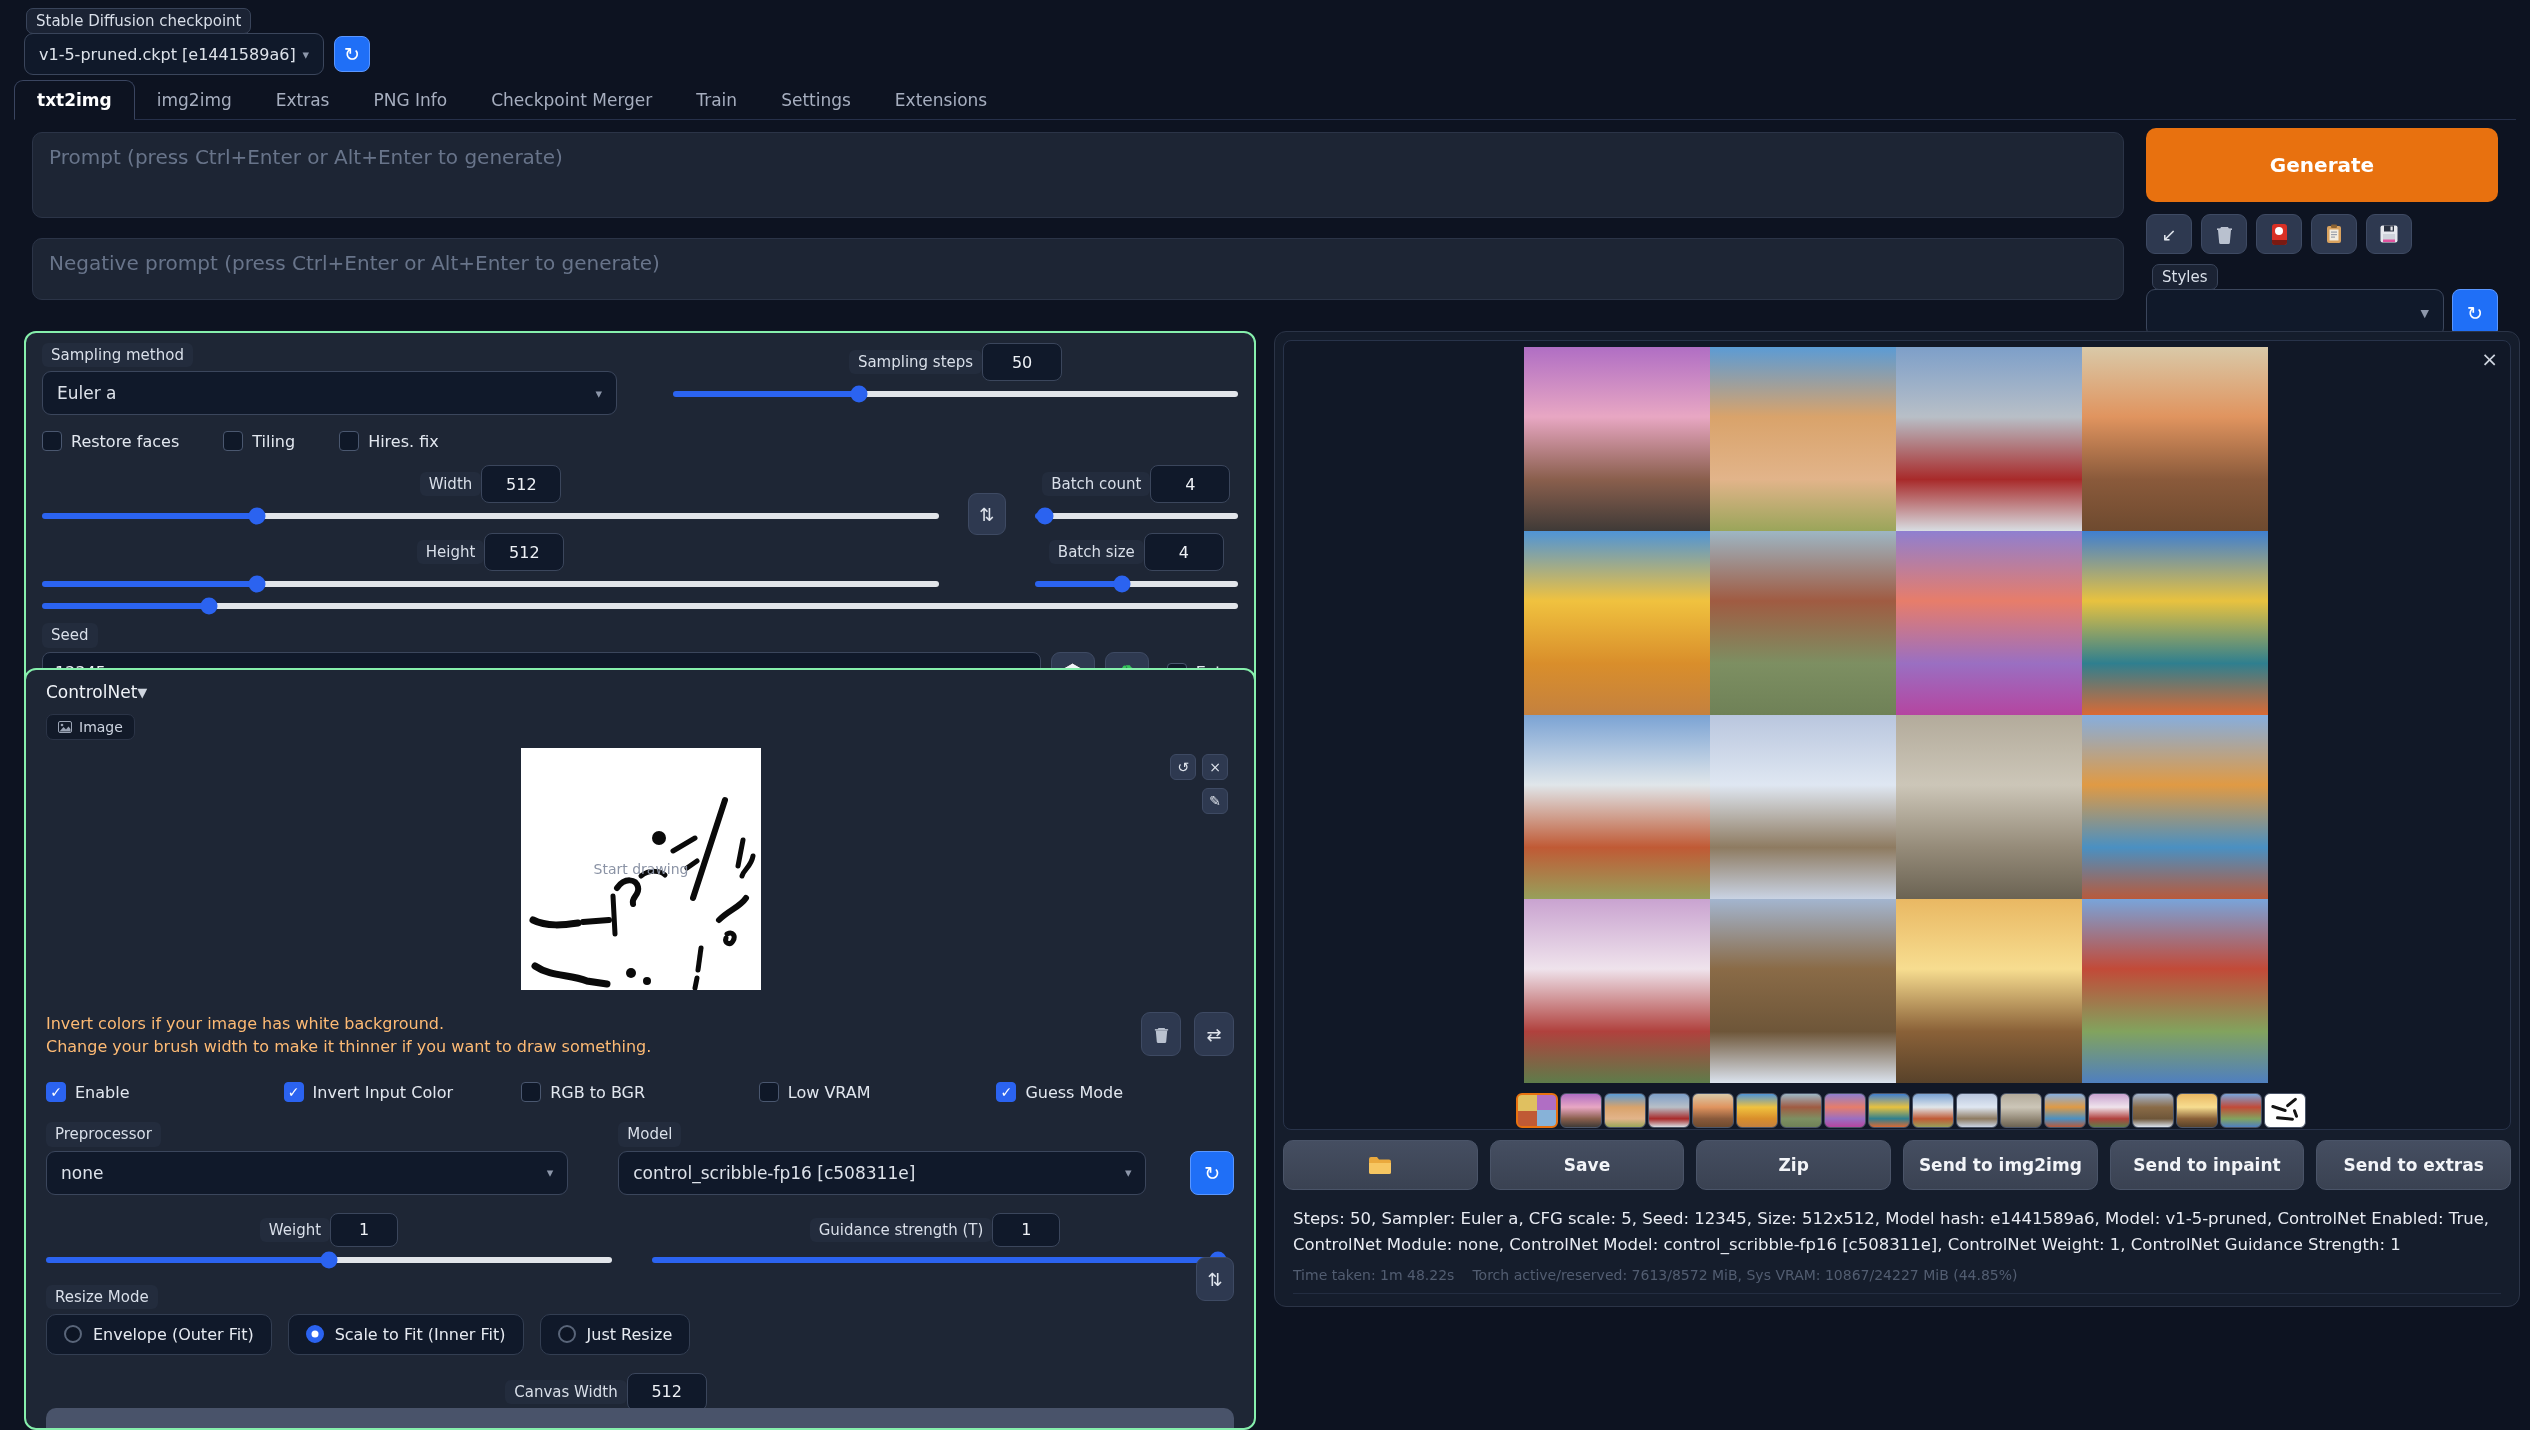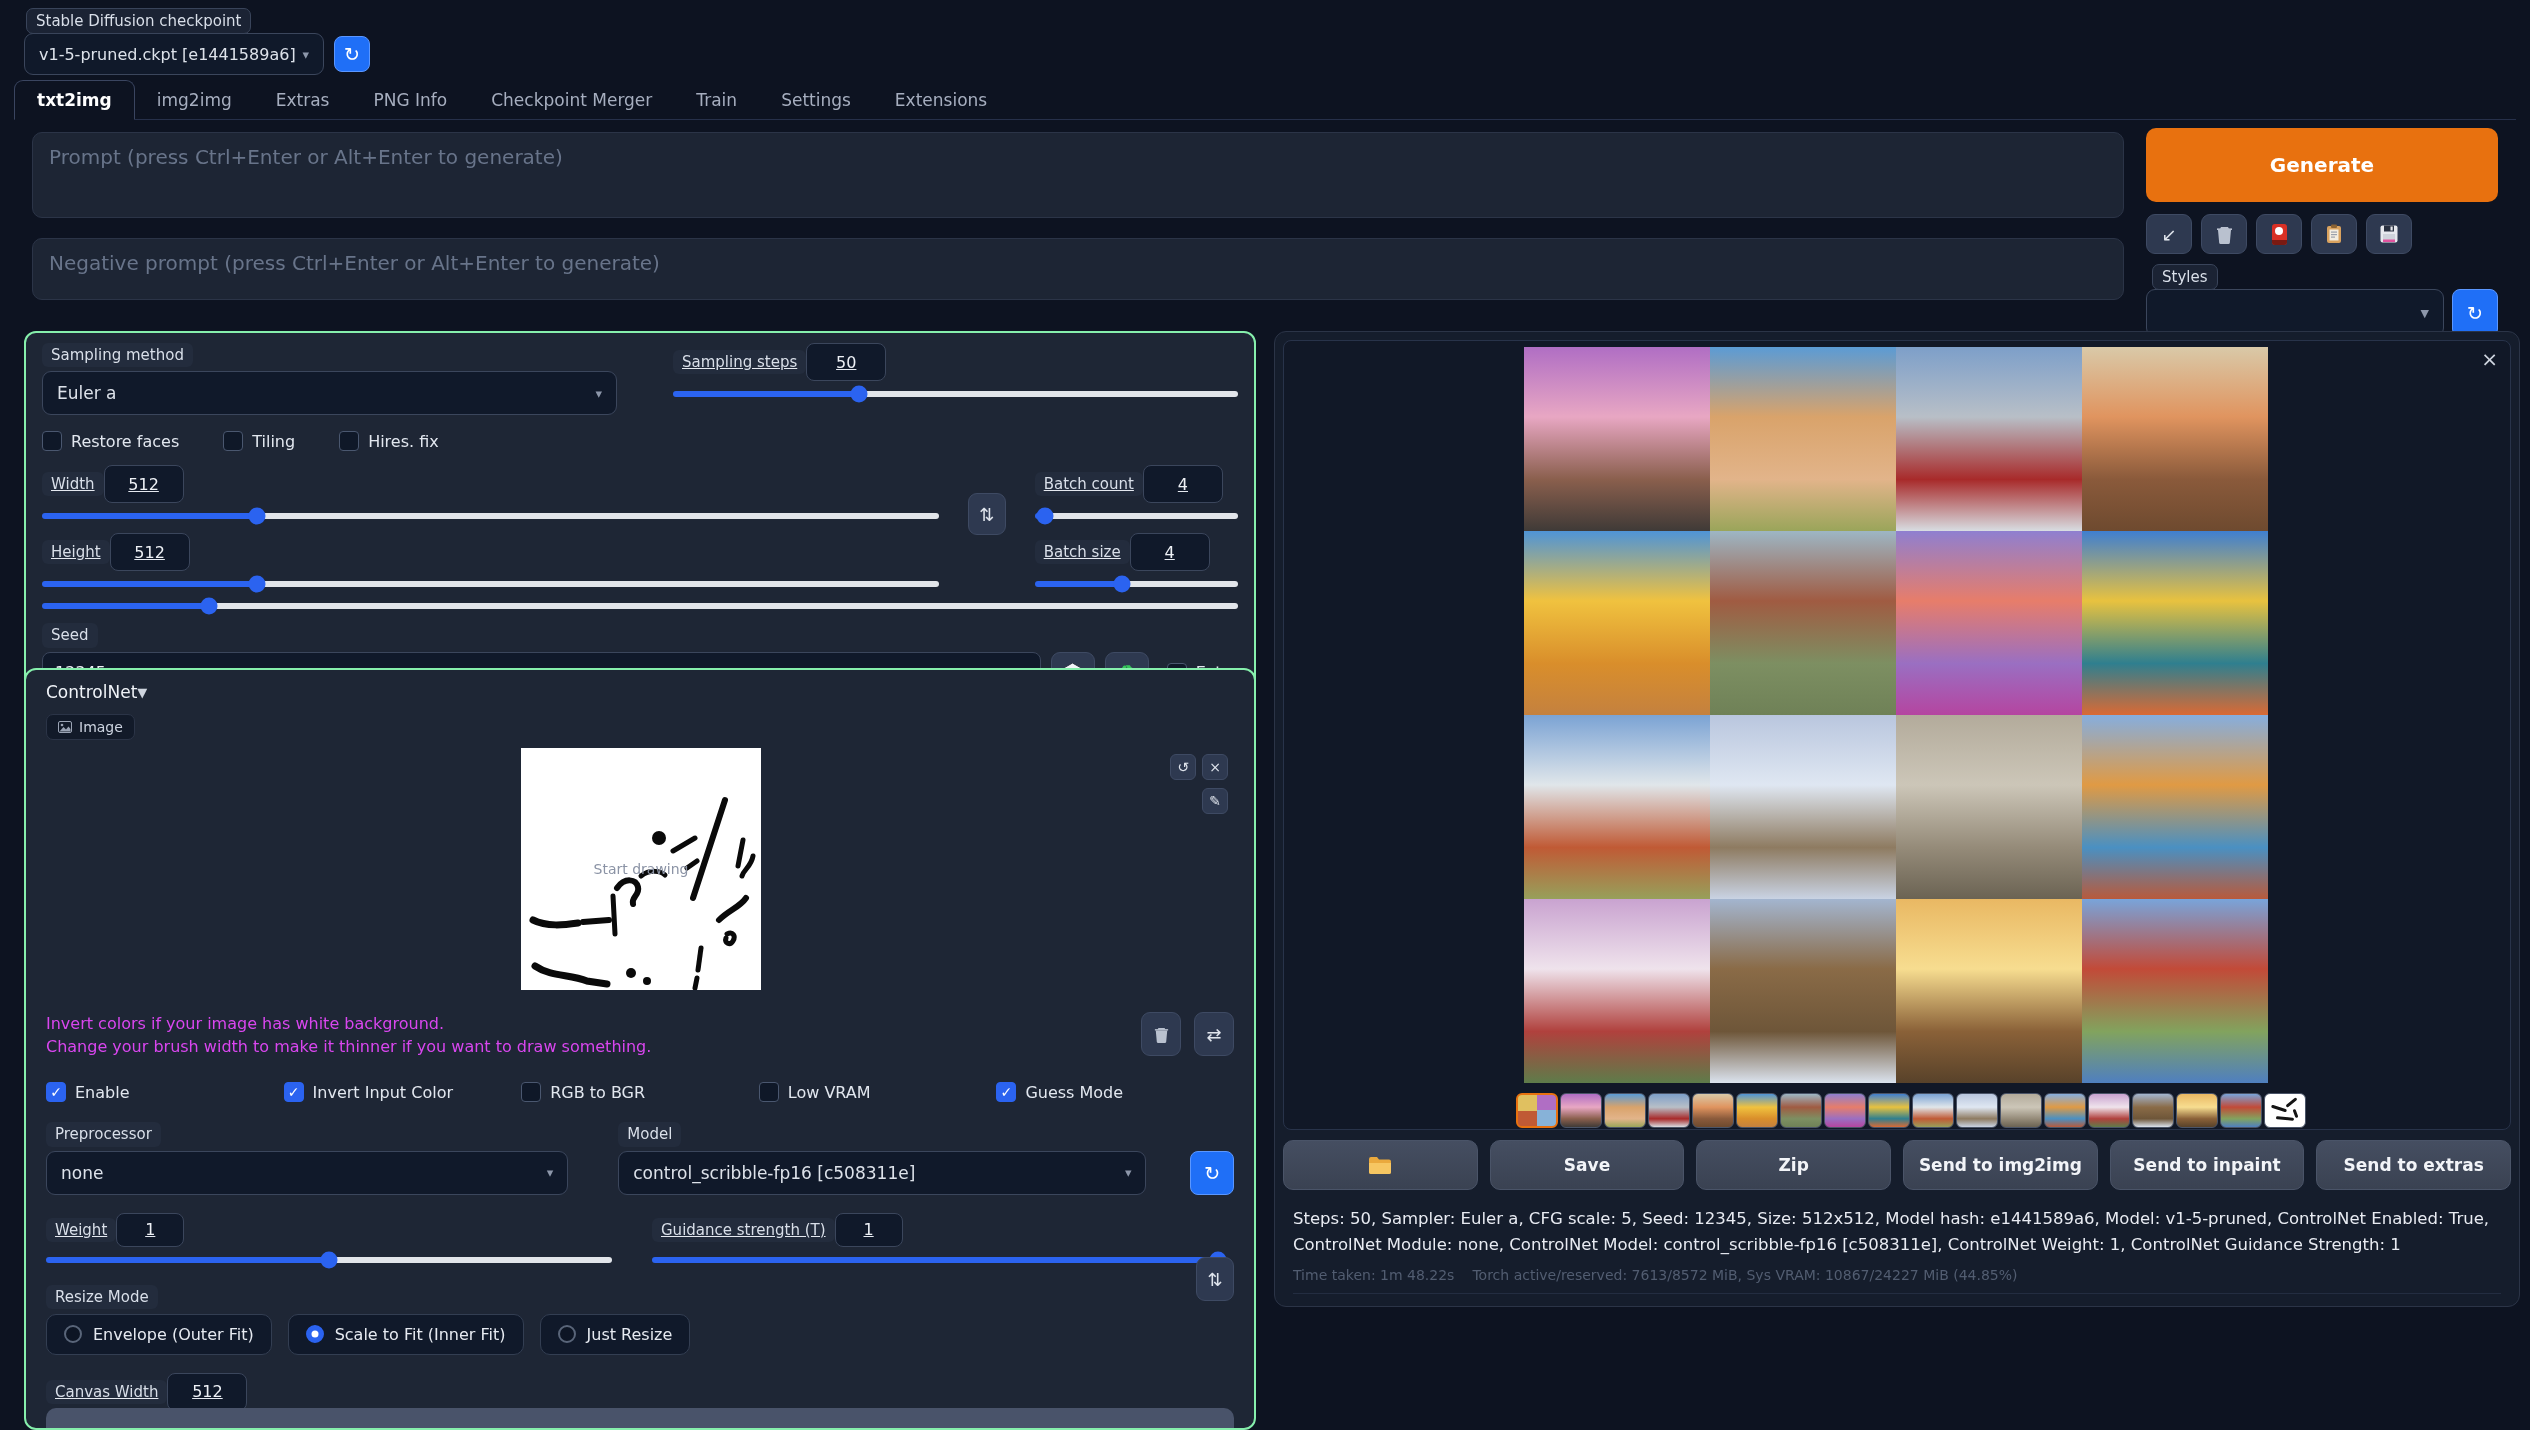--- a/index.html
+++ b/index.html
@@ -16,21 +16,21 @@
   .dropdown .chev{color:#8d97aa;font-size:13px;}
   .numbox{width:80px;height:38px;background:#10192a;border:1px solid #3b465c;border-radius:8px;display:flex;align-items:center;justify-content:center;font-size:16px;color:#eef1f6;}
   .slider{height:6px;border-radius:4px;background:linear-gradient(to right,#2b63f0 var(--fill,30%),#e2e5ea var(--fill,30%));position:relative;margin:10px 0 4px 0;}
   .slider .knob{position:absolute;top:50%;left:var(--fill,30%);transform:translate(-50%,-50%);width:17px;height:17px;border-radius:50%;background:#2b63f0;}
   .sqbtn{background:#2e3950;border:1px solid #3e4a63;border-radius:9px;color:#dfe4ec;display:flex;align-items:center;justify-content:center;cursor:pointer;font-size:18px;}
   .bluebtn{background:#1f6ff7;border:1px solid #5b97ff;border-radius:8px;color:#fff;display:flex;align-items:center;justify-content:center;cursor:pointer;font-size:19px;}
   .checkbox{display:flex;align-items:center;gap:9px;font-size:16px;color:#e2e7ef;cursor:pointer;}
   .checkbox .box{width:20px;height:20px;border-radius:4px;background:#0f1828;border:1px solid #4a576f;display:flex;align-items:center;justify-content:center;font-size:14px;color:#fff;flex:0 0 auto;}
   .checkbox .box.checked{background:#2b63f0;border-color:#2b63f0;}
   .panel{background:#1e2635;border:2px solid #86efac;border-radius:12px;}
-  .lrow{display:flex;justify-content:flex-start;align-items:center;text-decoration:underline;}
+  .lrow{display:flex;justify-content:center;align-items:center;}
   
   #checkpoint-bar{position:absolute;left:24px;top:8px;}
   #checkpoint-bar .chip{background:#1b2334;border:1px solid #39445a;border-radius:7px;margin-left:2px;margin-bottom:-5px;position:relative;z-index:2;}
   #checkpoint-row{display:flex;align-items:center;gap:10px;margin-top:3px;}
   #checkpoint-dd{width:300px;height:42px;font-size:16px;}
   #checkpoint-refresh{width:36px;height:36px;}
   
   #tabbar{position:absolute;left:14px;top:78px;right:14px;display:flex;align-items:flex-end;border-bottom:1px solid #26304a;height:42px;}
   .tab{padding:9px 22px;font-size:17px;color:#a6aebf;cursor:pointer;}
   .tab.active{color:#fff;font-weight:bold;border:1px solid #3a4560;border-bottom:1px solid #0d1321;border-radius:9px 9px 0 0;background:#0d1321;margin-bottom:-1px;}
@@ -70,21 +70,21 @@
   #panel-controlnet{position:absolute;left:24px;top:668px;width:1232px;height:762px;padding:12px 20px;overflow:hidden;}
   #cn-header{display:flex;justify-content:flex-start;align-items:center;font-size:17px;color:#f0f3f8;cursor:pointer;}
   #cn-image-chip{margin-top:12px;display:inline-flex;align-items:center;gap:7px;background:#121a29;border:1px solid #2b3447;border-radius:7px;padding:4px 11px;font-size:14px;color:#cdd4e0;}
   #cn-canvas-wrap{position:relative;height:252px;margin-top:6px;}
   #cn-canvas{position:absolute;left:475px;top:2px;width:240px;height:242px;background:#fff;cursor:crosshair;}
   #cn-canvas .placeholder{position:absolute;left:50%;top:50%;transform:translate(-50%,-50%);color:#8b93a5;font-size:14px;white-space:nowrap;}
   #cn-mini-btns{position:absolute;right:6px;top:8px;display:flex;gap:6px;}
   #cn-mini-btns .sqbtn,#cn-pencil{width:26px;height:26px;font-size:14px;border-radius:6px;}
   #cn-pencil{position:absolute;right:6px;top:42px;}
   #cn-hints-row{display:flex;margin-top:14px;align-items:flex-start;}
-  #cn-hints{font-size:16px;color:#d946ef;line-height:1.45;}
+  #cn-hints{font-size:16px;color:#fdba74;line-height:1.45;}
   #cn-hint-btns{margin-left:auto;display:flex;gap:13px;}
   #cn-hint-btns .sqbtn{width:40px;height:44px;}
   #cn-checks{display:flex;margin-top:24px;}
   #cn-checks .checkbox{width:242px;}
   #cn-fields{display:flex;gap:50px;margin-top:20px;}
   #cn-fields .fcol1{width:528px;}
   #cn-fields .fcol2{width:534px;}
   #cn-fields .frefresh{width:44px;height:44px;align-self:flex-end;margin-left:-6px;}
   #cn-wg{display:flex;gap:40px;margin-top:18px;}
   #cn-wg .wcol{width:566px;}

